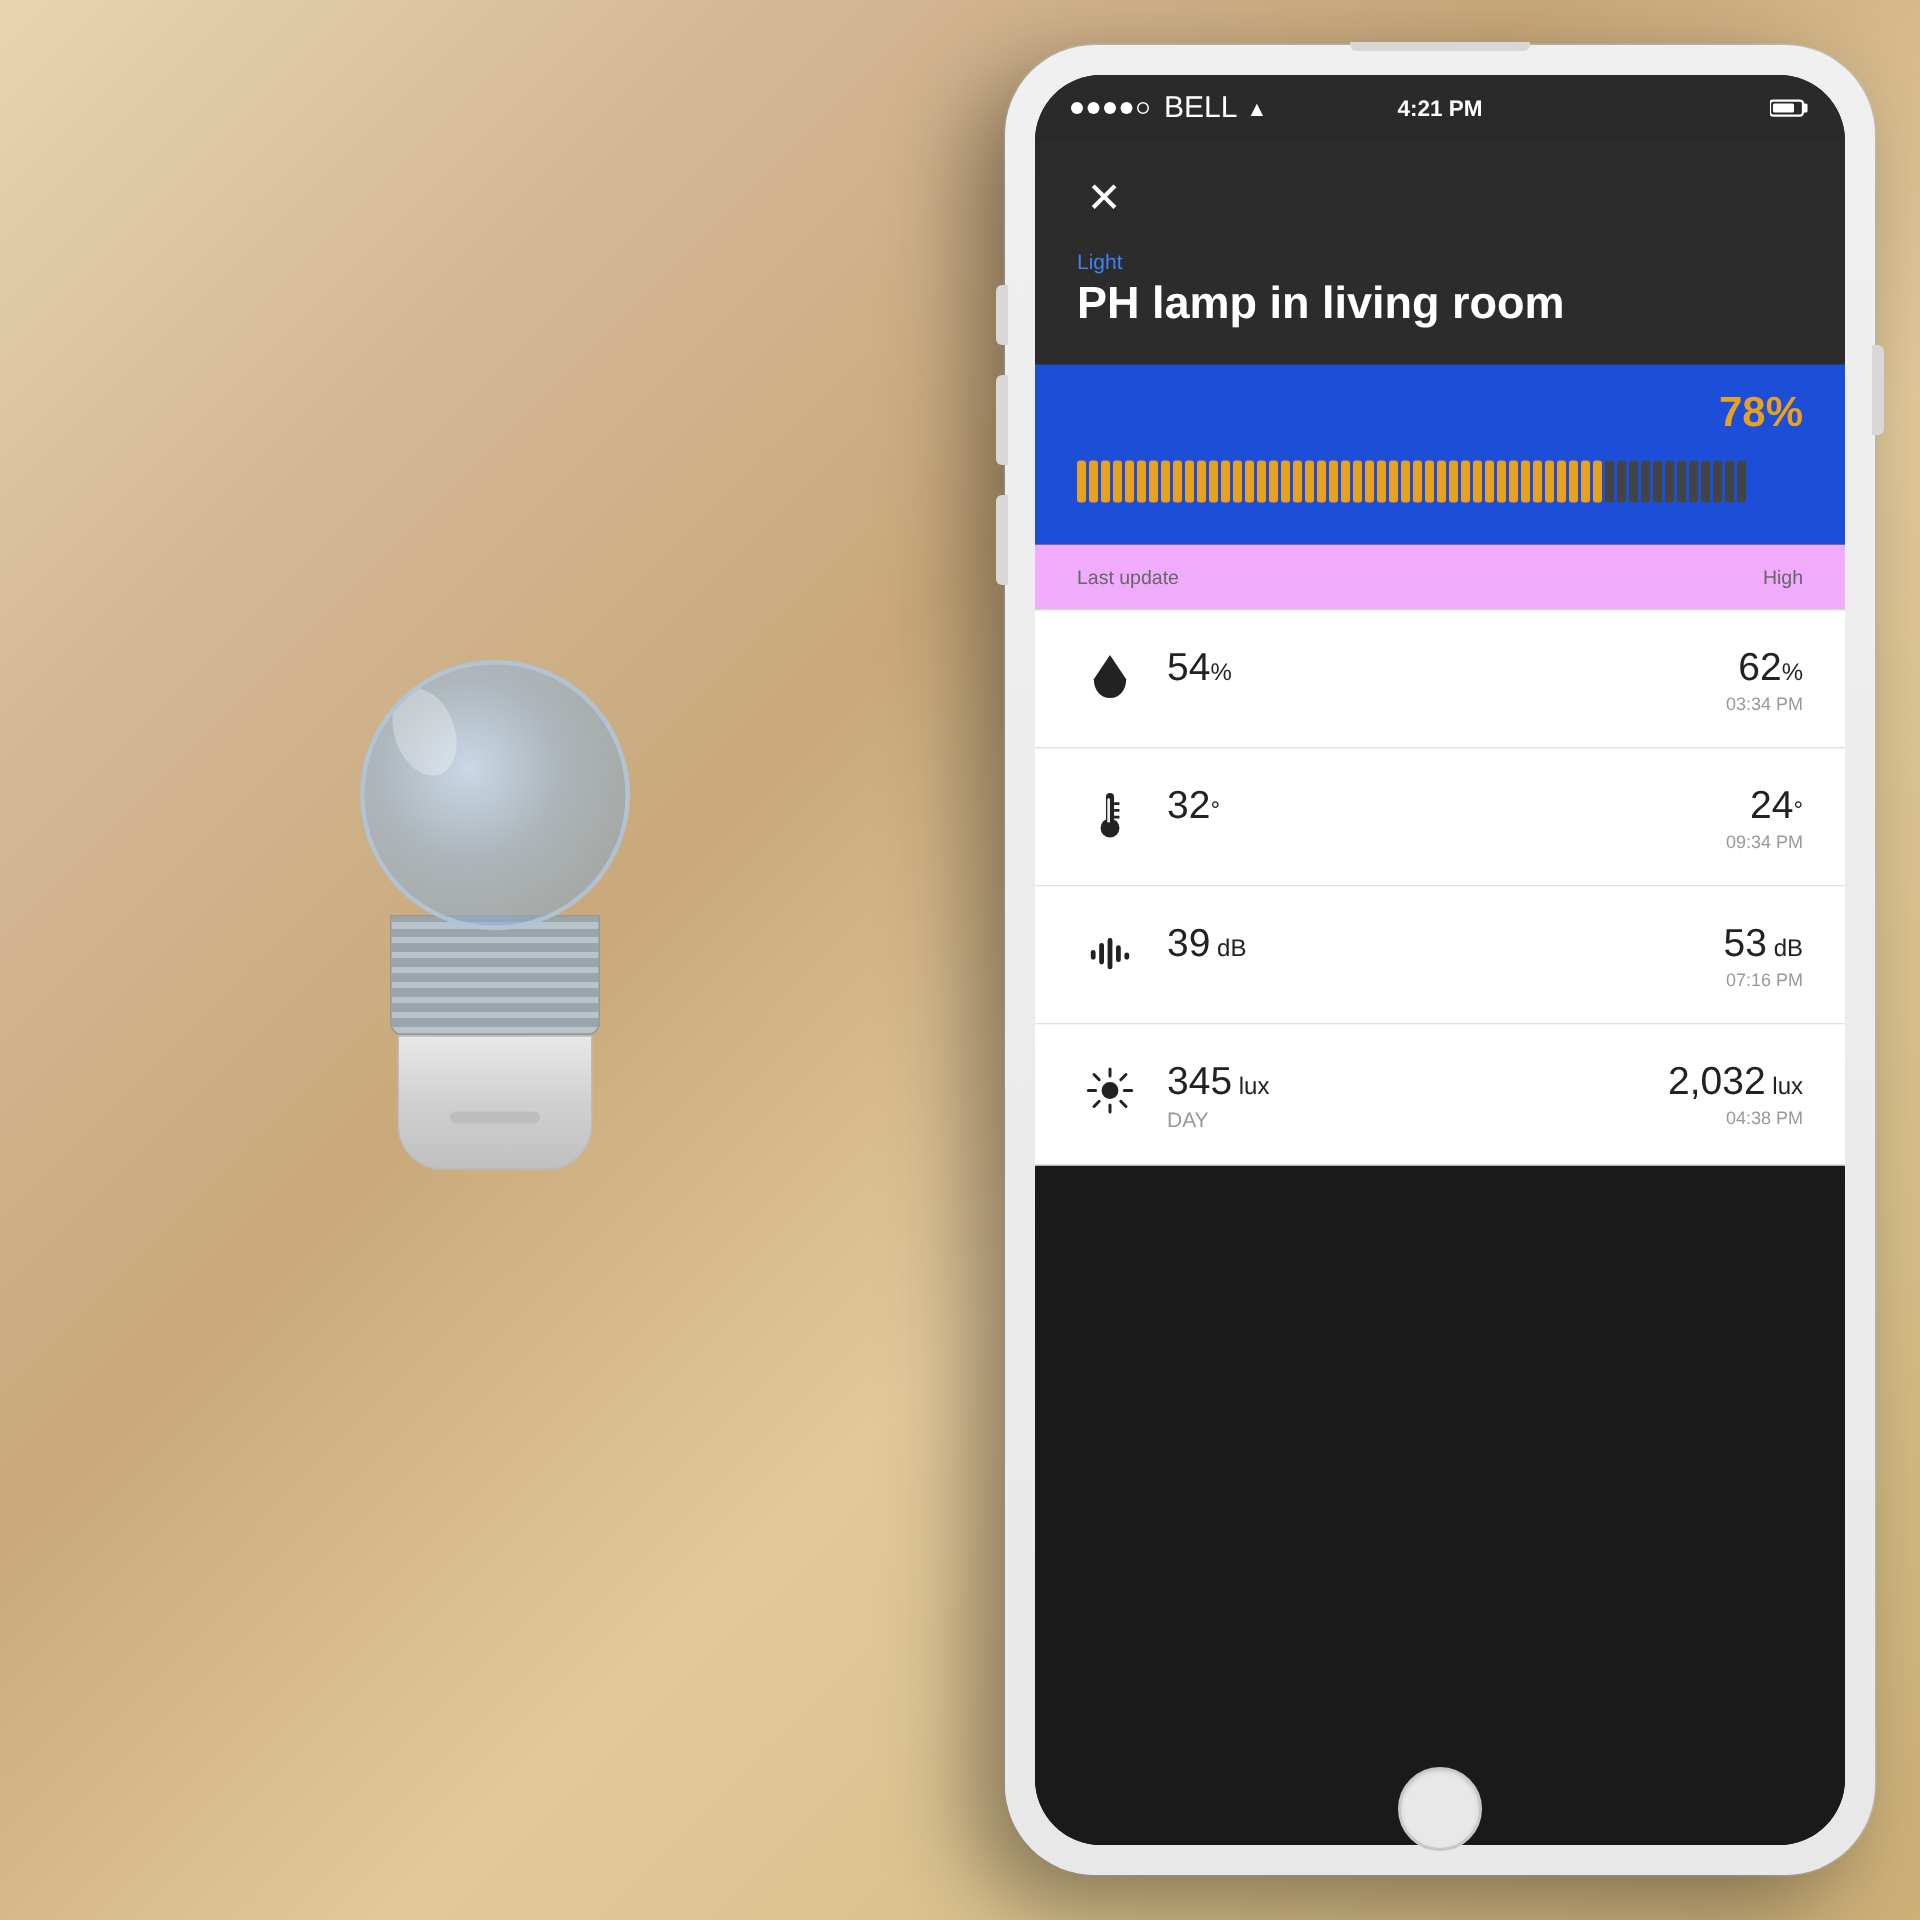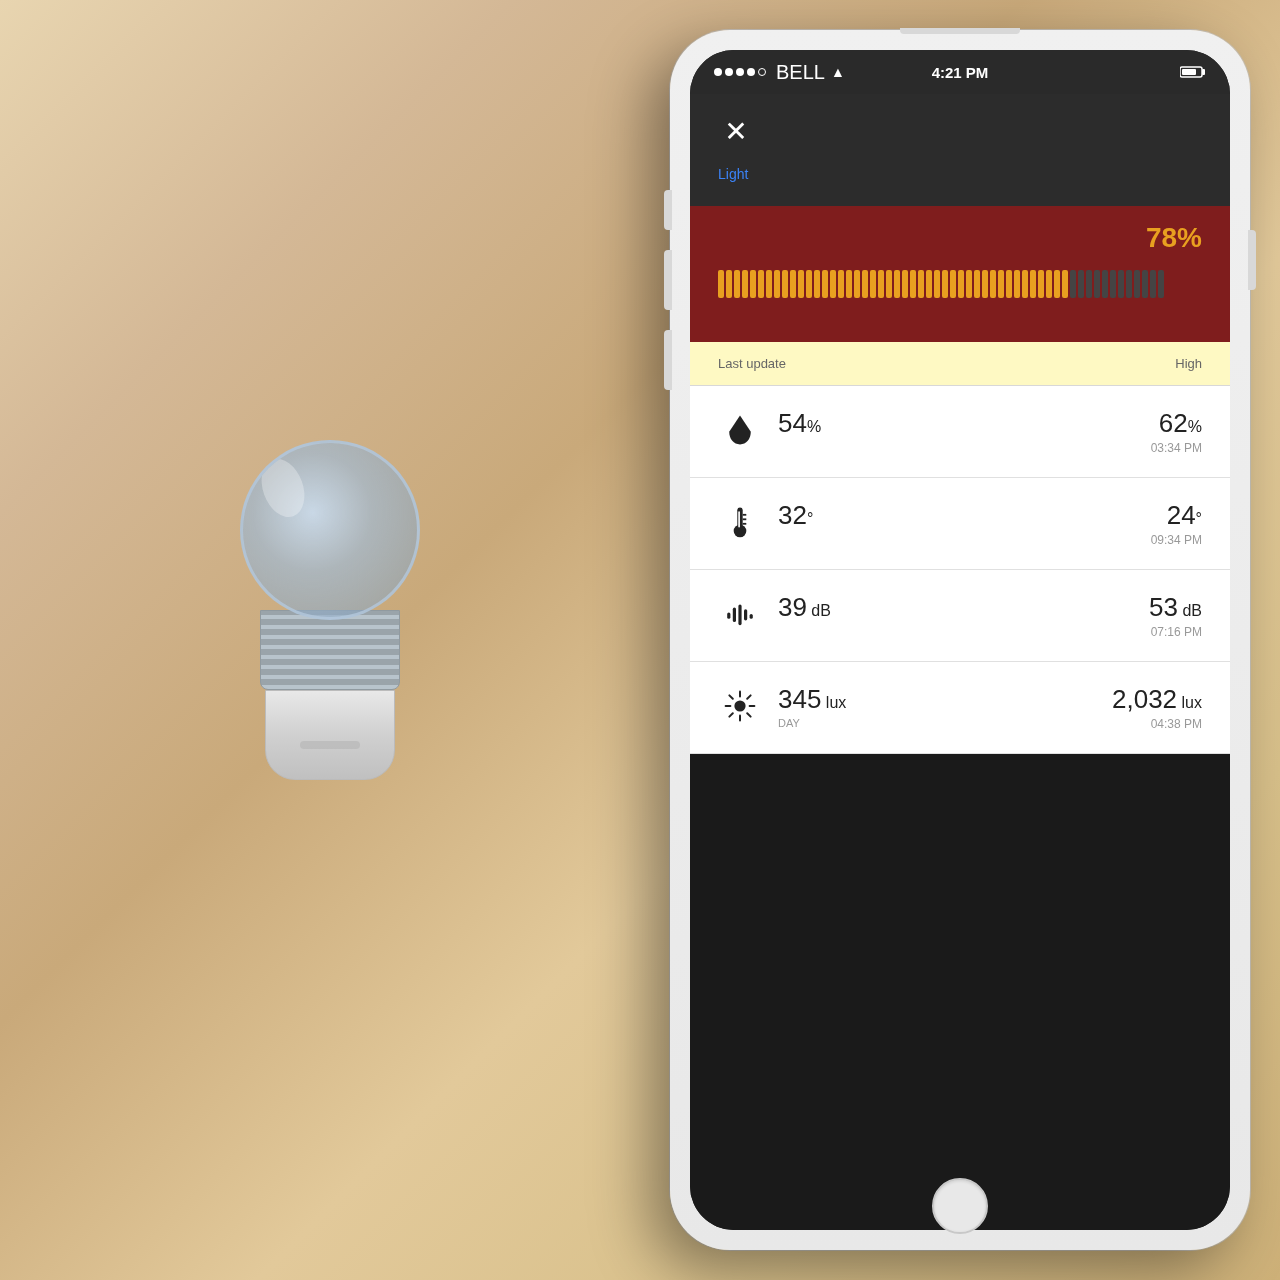--- a/index.html
+++ b/index.html
@@ -249,22 +249,22 @@
     .device-name {
       color: white;
       font-size: 30px;
       font-weight: 700;
       margin-top: 4px;
       line-height: 1.1;
     }
 
     
     .brightness-section {
-      background: #7f1d1d;
-      padding: 16px 28px 40px;
+      background: #1d4ed8;
+      padding: 16px 28px 24px;
       position: relative;
     }
 
     .brightness-percent {
       color: #e8a020;
       font-size: 28px;
       font-weight: 700;
       text-align: right;
       margin-bottom: 12px;
     }
@@ -293,21 +293,21 @@
     .stats-section {
       background: #f0f0f0;
       flex: 1;
       overflow-y: auto;
     }
 
     .stats-header {
       display: flex;
       justify-content: space-between;
       padding: 14px 28px;
-      background: #fef9c3;
+      background: #f0abfc;
       border-bottom: 1px solid #d8d8d8;
       align-items: flex-end;
     }
 
     .stats-col-label {
       color: #666;
       font-size: 13px;
       font-weight: 400;
     }
 
@@ -342,21 +342,21 @@
       font-weight: 400;
       color: #222;
     }
 
     .stat-unit {
       font-size: 16px;
       font-weight: 400;
     }
 
     .stat-label-small {
-      font-size: 11px;
+      font-size: 14px;
       color: #999;
       margin-top: 2px;
     }
 
     .stat-high {
       text-align: right;
       min-width: 110px;
     }
 
     .stat-high-value {
@@ -498,20 +498,21 @@
         </div>
       </div>
 
       <div class="app-content">
 
         <div class="app-header">
           <div class="close-btn">
             <span class="close-x">✕</span>
           </div>
           <div class="device-category">Light</div>
+          <div class="device-name">PH lamp in living room</div>
         </div>
 
         <div class="brightness-section">
           <div class="brightness-percent">78%</div>
           <div class="brightness-bar" id="brightness-bar">
               <div class="bar-segment"></div>
               <div class="bar-segment"></div>
               <div class="bar-segment"></div>
               <div class="bar-segment"></div>
               <div class="bar-segment"></div>

